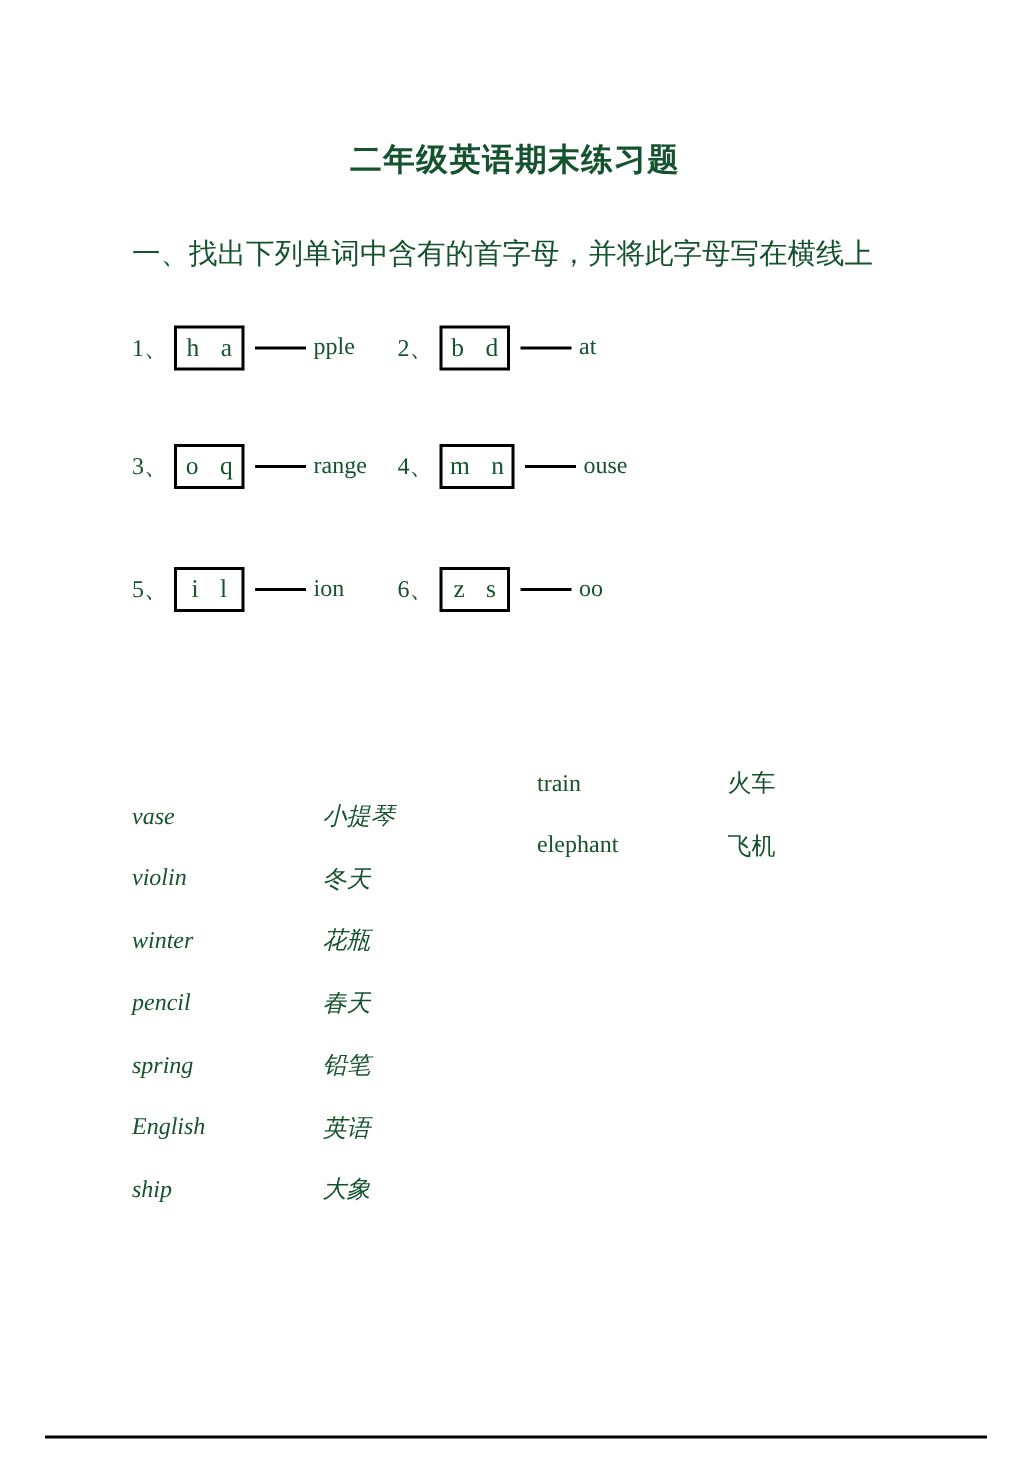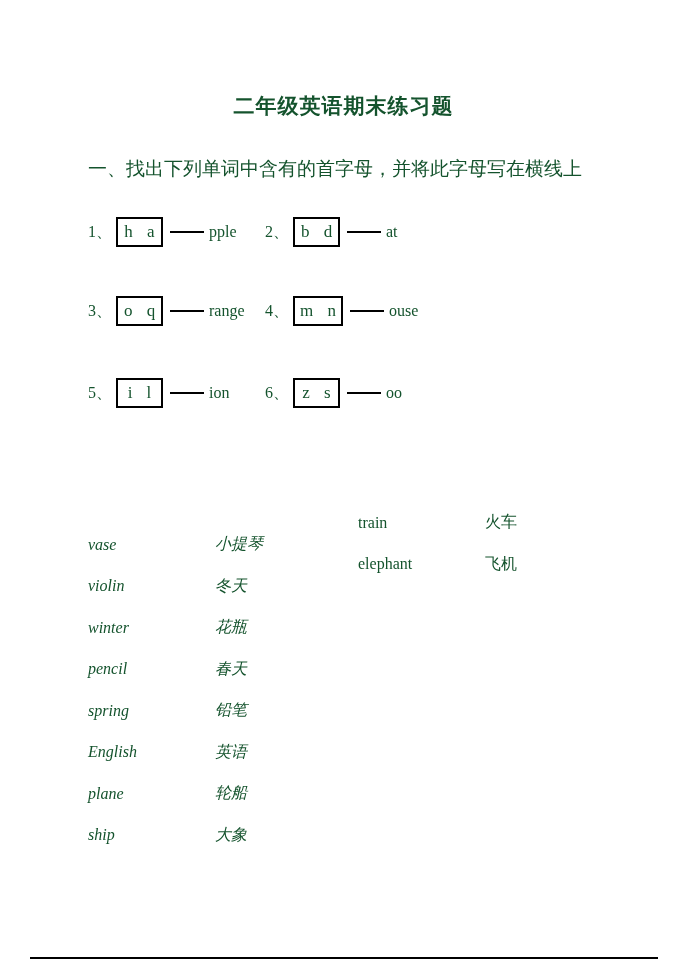--- a/index.html
+++ b/index.html
@@ -177,24 +177,20 @@
     </div>
     <div class="pair-row">
       <span class="pair-en">spring</span>
       <span class="pair-cn">铅笔</span>
     </div>
     <div class="pair-row">
       <span class="pair-en">English</span>
       <span class="pair-cn">英语</span>
     </div>
     <div class="pair-row">
-      <span class="pair-en">plane</span>
-      <span class="pair-cn">轮船</span>
-    </div>
-    <div class="pair-row">
       <span class="pair-en">ship</span>
       <span class="pair-cn">大象</span>
     </div>
   </div>
 
   <div class="footer-rule"></div>
 
 </div>
 
 </body></html>

